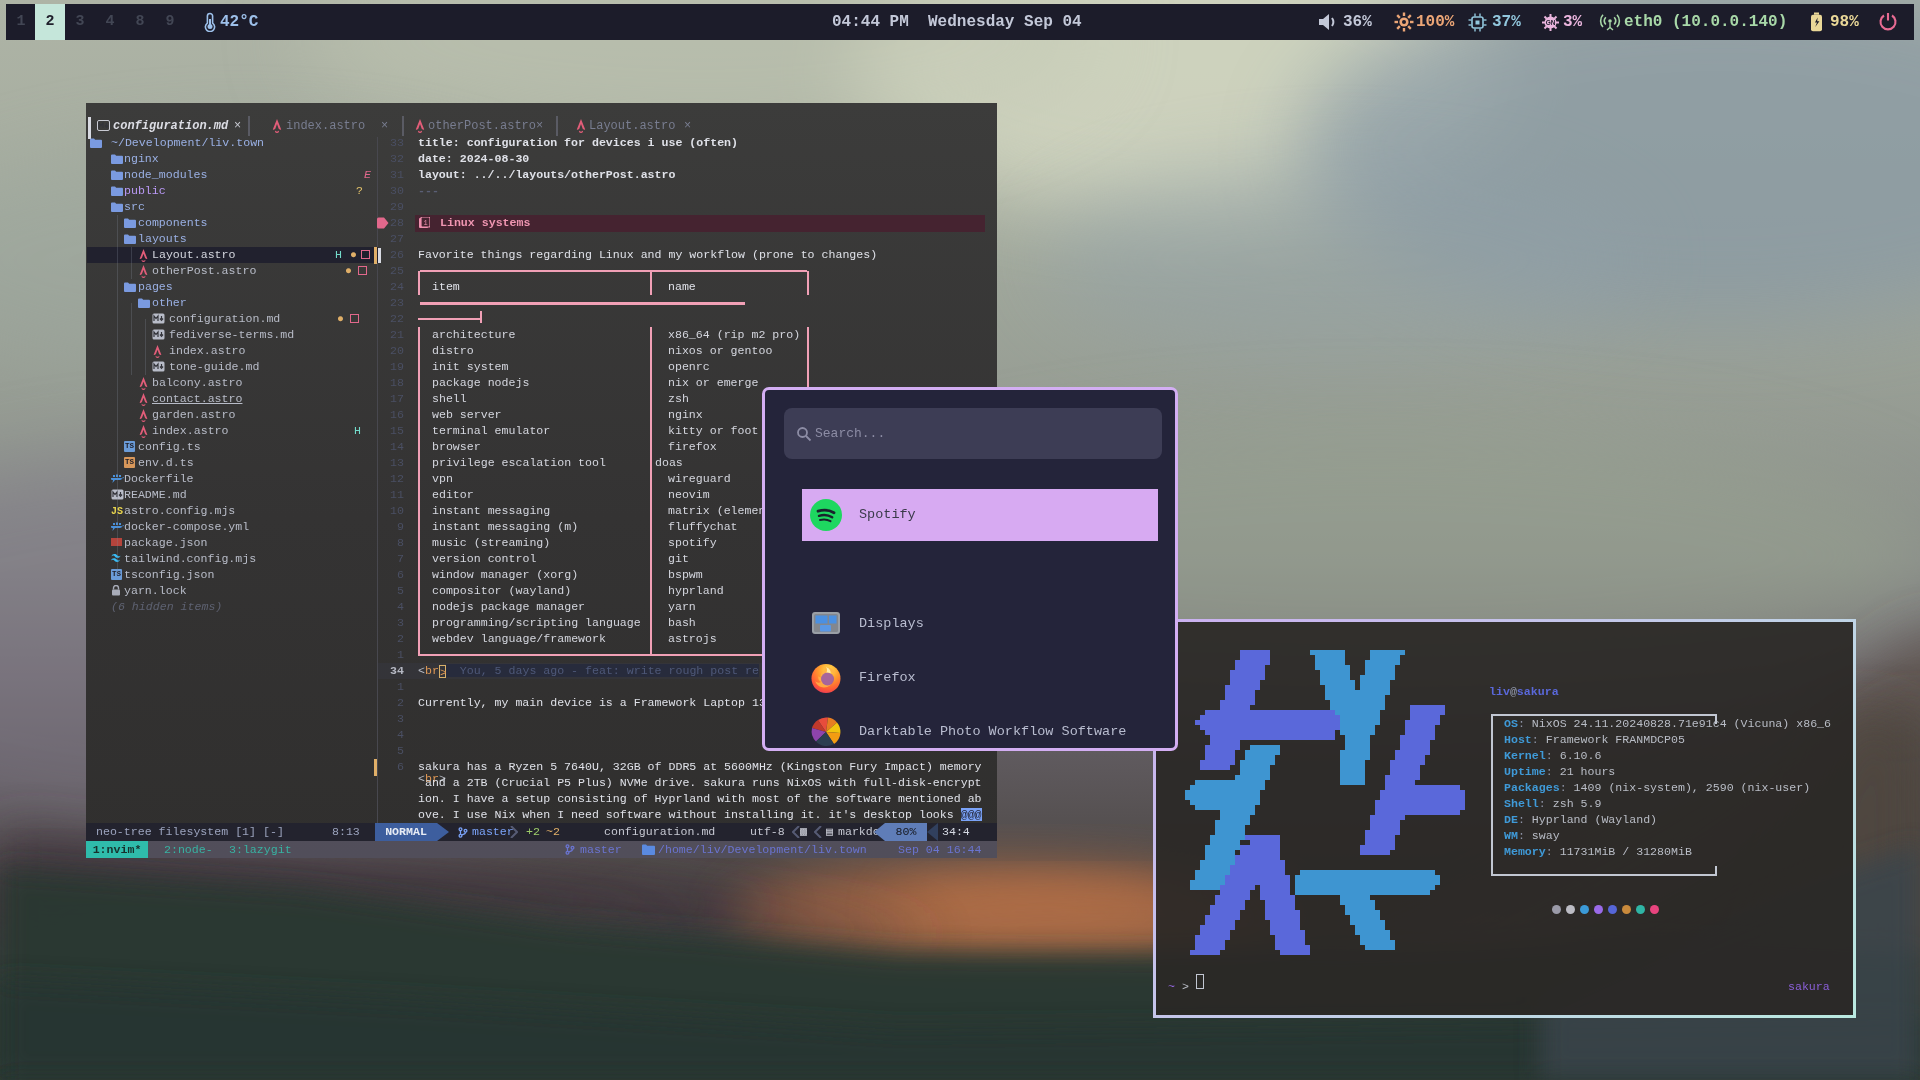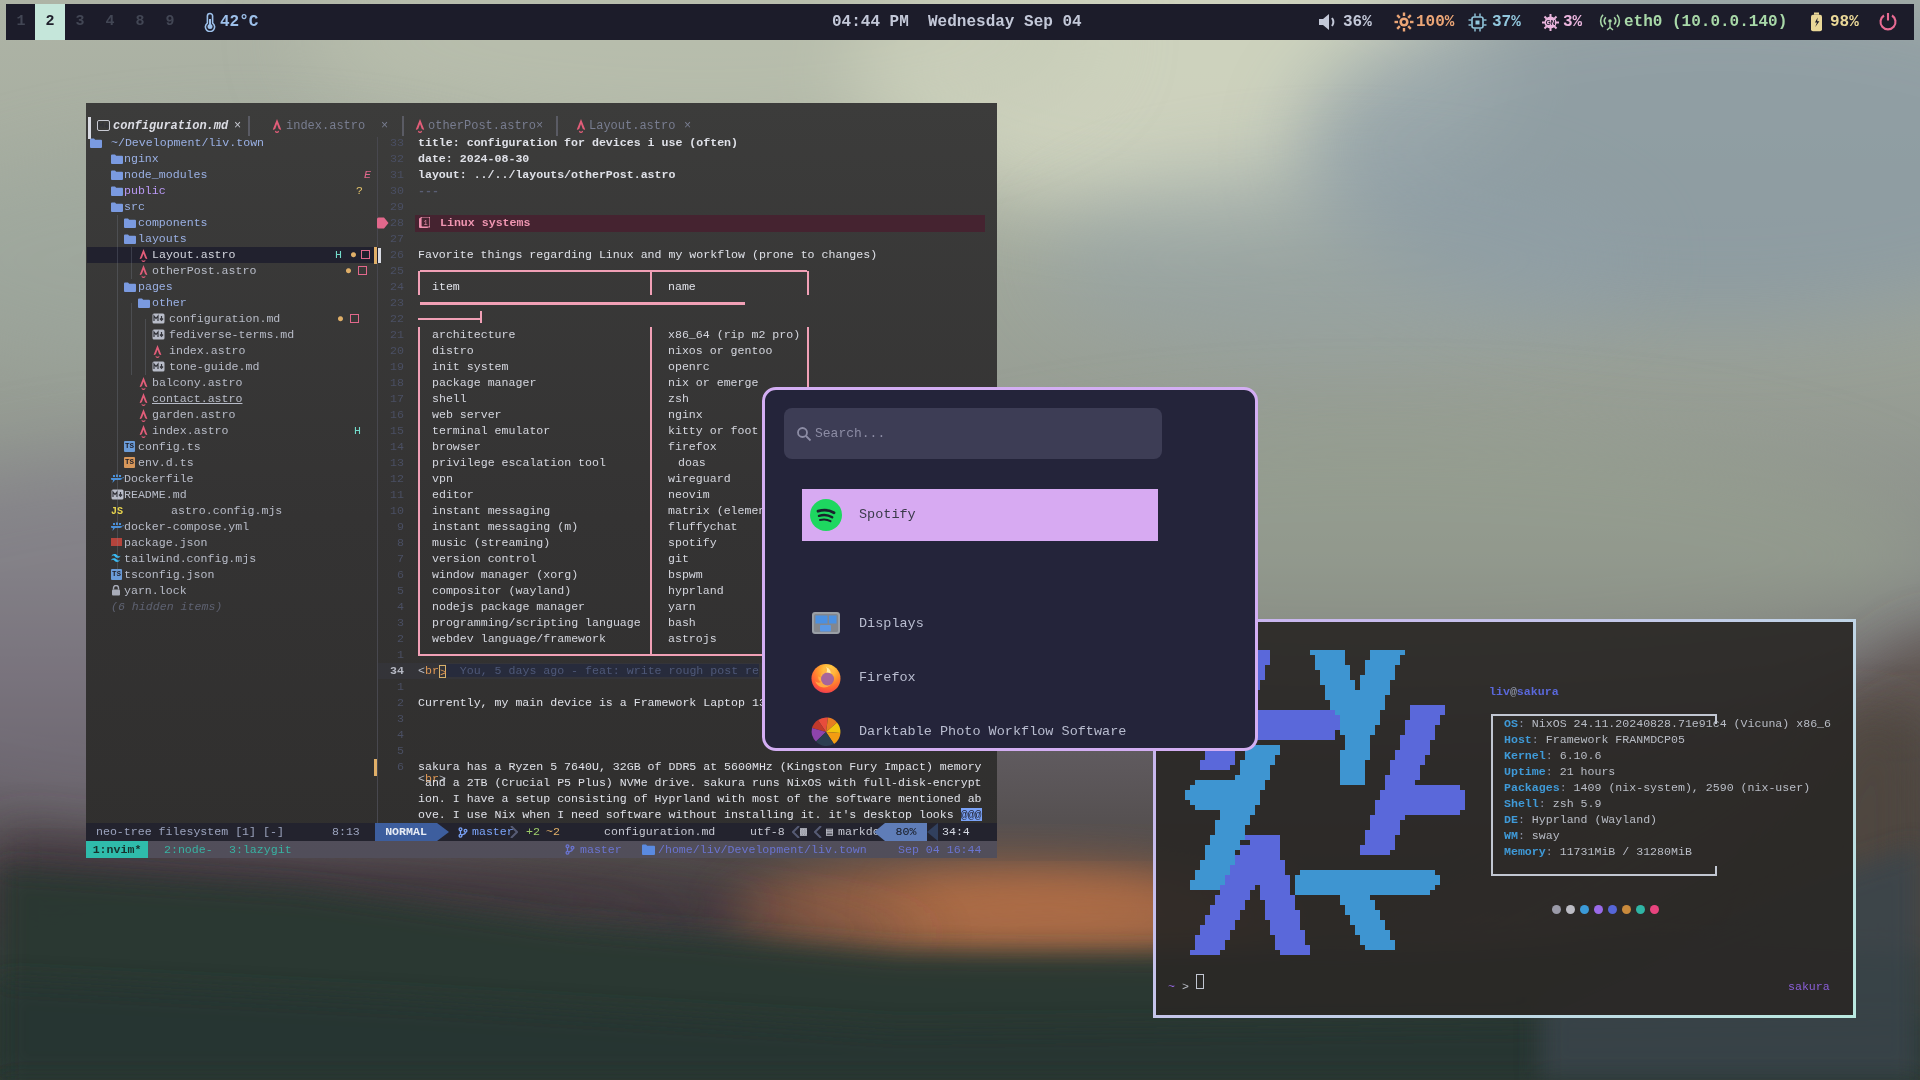--- a/index.html
+++ b/index.html
@@ -15,21 +15,21 @@
 .treerow{position:absolute;height:16px;line-height:16px;white-space:pre;font-size:11.6px}
 #sep{position:absolute;left:291px;top:34px;width:1px;height:686px;background:#48484f}
 .ln{position:absolute;width:26px;text-align:right;color:#464b60;font-size:11.6px;height:16px;line-height:16px}
 .crow{position:absolute;left:332px;height:16px;line-height:16px;white-space:pre;font-size:11.6px}
 
 .pk{position:absolute;background:#f1a0b6}
 
 #stat{position:absolute;left:0px;top:720px;width:100%;height:18px;background:#23232e;font-size:11.6px;line-height:18px;color:#9ba3bd}
 #tmux{position:absolute;left:0px;top:738px;width:100%;height:17px;background:rgba(110,104,128,.55);font-size:11.6px;line-height:17px;color:#35c0ae}
 
-#lnch{position:absolute;left:762px;top:387px;width:496px;height:364px;z-index:30;background:#24243a;border:3px solid #d3aef3;border-radius:14px}
+#lnch{position:absolute;left:762px;top:387px;width:416px;height:364px;z-index:30;background:#24243a;border:3px solid #d3aef3;border-radius:7px}
 #srch{position:absolute;left:19px;top:18px;width:378px;height:51px;background:#3d3d55;border-radius:8px;color:#8d8da5;font-size:13px;line-height:51px}
 .lrow{position:absolute;left:37px;width:356px;height:52px;font-size:13.5px;color:#b9bdd0}
 .lrow .ic{position:absolute;left:8px;top:10px;width:32px;height:32px}
 .lrow .tx{position:absolute;left:57px;top:0;line-height:52px}
 #rowspot{background:#d7aaf2;color:#3a3a4a}
 
 #term{position:absolute;left:1153px;top:619px;width:703px;height:399px;z-index:20;border:3px solid;border-image:linear-gradient(135deg,#cbb0f0,#b9e9e0) 1;background:rgba(42,40,38,.93);font-size:11.6px;color:#b9bdc6}
 .trow{position:absolute;white-space:pre;height:16px;line-height:16px}
 .tb{color:#3f9ad8;font-weight:bold}
 </style></head><body>
@@ -275,21 +275,21 @@
         <rect x="2" y="1" width="2" height="2" fill="#4a90d9"></rect>
         <rect x="5" y="1" width="2" height="2" fill="#4a90d9"></rect>
         <rect x="5" y="-1.5" width="2" height="2" fill="#4a90d9"></rect>
         <rect x="8" y="1" width="2" height="2" fill="#4a90d9"></rect>
         <path d="M11 4c.8-.8 1.6-1 2-1-.2.8-.6 1.4-1.2 1.6z" fill="#4a90d9"></path>
       </svg><span class="abs" style="left:37px;color:#b8bcc8;">Dockerfile</span></div>
 <div class="treerow" style="left:1px;top:384px;width:290px"><svg class="abs" style="left:24px;top:2px" width="13" height="11" viewBox="0 0 13 11">
         <rect x="0.5" y="0.5" width="12" height="10" rx="1.5" fill="#b8bcc8"></rect>
         <path d="M2 8V3l2 2.5L6 3v5M9.5 3v3M8 5.5l1.5 1.8L11 5.5" stroke="#33343a" stroke-width="1.2" fill="none"></path>
       </svg><span class="abs" style="left:37px;color:#b8bcc8;">README.md</span></div>
-<div class="treerow" style="left:1px;top:400px;width:290px"><span class="abs" style="left:24px;top:1px;color:#e8d44d;font-size:10px;font-weight:bold">JS</span><span class="abs" style="left:37px;color:#b8bcc8;margin-left:47px;">astro.config.mjs</span></div>
+<div class="treerow" style="left:1px;top:400px;width:290px"><span class="abs" style="left:24px;top:1px;color:#e8d44d;font-size:10px;font-weight:bold">JS</span><span class="abs" style="left:37px;color:#b8bcc8;">astro.config.mjs</span></div>
 <div class="treerow" style="left:1px;top:416px;width:290px"><svg class="abs" style="left:24px;top:3px" width="13" height="9" viewBox="0 0 13 9">
         <path d="M0 4h11a2 2 0 0 1-2 2H4L1.5 9 2 6H1A1 1 0 0 1 0 5z" fill="#4a90d9"></path>
         <rect x="2" y="1" width="2" height="2" fill="#4a90d9"></rect>
         <rect x="5" y="1" width="2" height="2" fill="#4a90d9"></rect>
         <rect x="5" y="-1.5" width="2" height="2" fill="#4a90d9"></rect>
         <rect x="8" y="1" width="2" height="2" fill="#4a90d9"></rect>
         <path d="M11 4c.8-.8 1.6-1 2-1-.2.8-.6 1.4-1.2 1.6z" fill="#4a90d9"></path>
       </svg><span class="abs" style="left:37px;color:#b8bcc8;">docker-compose.yml</span></div>
 <div class="treerow" style="left:1px;top:432px;width:290px"><span class="abs" style="left:24px;top:3px;width:11px;height:8px;background:#b5443c"></span><span class="abs" style="left:37px;color:#b8bcc8;">package.json</span></div>
 <div class="treerow" style="left:1px;top:448px;width:290px"><svg class="abs" style="left:24px;top:3px" width="13" height="8" viewBox="0 0 13 8">
@@ -372,26 +372,26 @@
 <div class="pk" style="left:332px;top:215px;width:62px;height:2px"></div>
 <div class="pk" style="left:394px;top:208px;width:2px;height:12px"></div>
 <div class="pk" style="left:332px;top:224px;width:2px;height:328px"></div>
 <div class="pk" style="left:721px;top:224px;width:2px;height:328px"></div>
 <div class="pk" style="left:332px;top:551px;width:391px;height:2px"></div>
 <div class="pk" style="left:564px;top:224px;width:2px;height:328px"></div>
 <div class="crow" style="top:176px;"><span class="abs" style="left:14px;color:#dfe1e8">item</span><span class="abs" style="left:250px;color:#dfe1e8">name</span></div>
 <div class="crow" style="top:224px;"><span class="abs" style="left:14px;color:#d4d6de">architecture</span><span class="abs" style="left:250px;color:#d4d6de">x86_64 (rip m2 pro)</span></div>
 <div class="crow" style="top:240px;"><span class="abs" style="left:14px;color:#d4d6de">distro</span><span class="abs" style="left:250px;color:#d4d6de">nixos or gentoo</span></div>
 <div class="crow" style="top:256px;"><span class="abs" style="left:14px;color:#d4d6de">init system</span><span class="abs" style="left:250px;color:#d4d6de">openrc</span></div>
-<div class="crow" style="top:272px;"><span class="abs" style="left:14px;color:#d4d6de">package manager</span><span class="abs" style="left:250px;color:#d4d6de">nix or emerge</span></div>
+<div class="crow" style="top:272px;"><span class="abs" style="left:14px;color:#d4d6de">package nodejs</span><span class="abs" style="left:250px;color:#d4d6de">nix or emerge</span></div>
 <div class="crow" style="top:288px;"><span class="abs" style="left:14px;color:#d4d6de">shell</span><span class="abs" style="left:250px;color:#d4d6de">zsh</span></div>
 <div class="crow" style="top:304px;"><span class="abs" style="left:14px;color:#d4d6de">web server</span><span class="abs" style="left:250px;color:#d4d6de">nginx</span></div>
 <div class="crow" style="top:320px;"><span class="abs" style="left:14px;color:#d4d6de">terminal emulator</span><span class="abs" style="left:250px;color:#d4d6de">kitty or foot</span></div>
 <div class="crow" style="top:336px;"><span class="abs" style="left:14px;color:#d4d6de">browser</span><span class="abs" style="left:250px;color:#d4d6de">firefox</span></div>
-<div class="crow" style="top:352px;"><span class="abs" style="left:14px;color:#d4d6de">privilege escalation tool</span><span class="abs" style="left:260px;color:#d4d6de">doas</span></div>
+<div class="crow" style="top:352px;"><span class="abs" style="left:14px;color:#d4d6de">privilege escalation tool</span><span class="abs" style="left:237px;color:#d4d6de">doas</span></div>
 <div class="crow" style="top:368px;"><span class="abs" style="left:14px;color:#d4d6de">vpn</span><span class="abs" style="left:250px;color:#d4d6de">wireguard</span></div>
 <div class="crow" style="top:384px;"><span class="abs" style="left:14px;color:#d4d6de">editor</span><span class="abs" style="left:250px;color:#d4d6de">neovim</span></div>
 <div class="crow" style="top:400px;"><span class="abs" style="left:14px;color:#d4d6de">instant messaging</span><span class="abs" style="left:250px;color:#d4d6de">matrix (element)</span></div>
 <div class="crow" style="top:416px;"><span class="abs" style="left:14px;color:#d4d6de">instant messaging (m)</span><span class="abs" style="left:250px;color:#d4d6de">fluffychat</span></div>
 <div class="crow" style="top:432px;"><span class="abs" style="left:14px;color:#d4d6de">music (streaming)</span><span class="abs" style="left:250px;color:#d4d6de">spotify</span></div>
 <div class="crow" style="top:448px;"><span class="abs" style="left:14px;color:#d4d6de">version control</span><span class="abs" style="left:250px;color:#d4d6de">git</span></div>
 <div class="crow" style="top:464px;"><span class="abs" style="left:14px;color:#d4d6de">window manager (xorg)</span><span class="abs" style="left:250px;color:#d4d6de">bspwm</span></div>
 <div class="crow" style="top:480px;"><span class="abs" style="left:14px;color:#d4d6de">compositor (wayland)</span><span class="abs" style="left:250px;color:#d4d6de">hyprland</span></div>
 <div class="crow" style="top:496px;"><span class="abs" style="left:14px;color:#d4d6de">nodejs package manager</span><span class="abs" style="left:250px;color:#d4d6de">yarn</span></div>
 <div class="crow" style="top:512px;"><span class="abs" style="left:14px;color:#d4d6de">programming/scripting language</span><span class="abs" style="left:250px;color:#d4d6de">bash</span></div>

